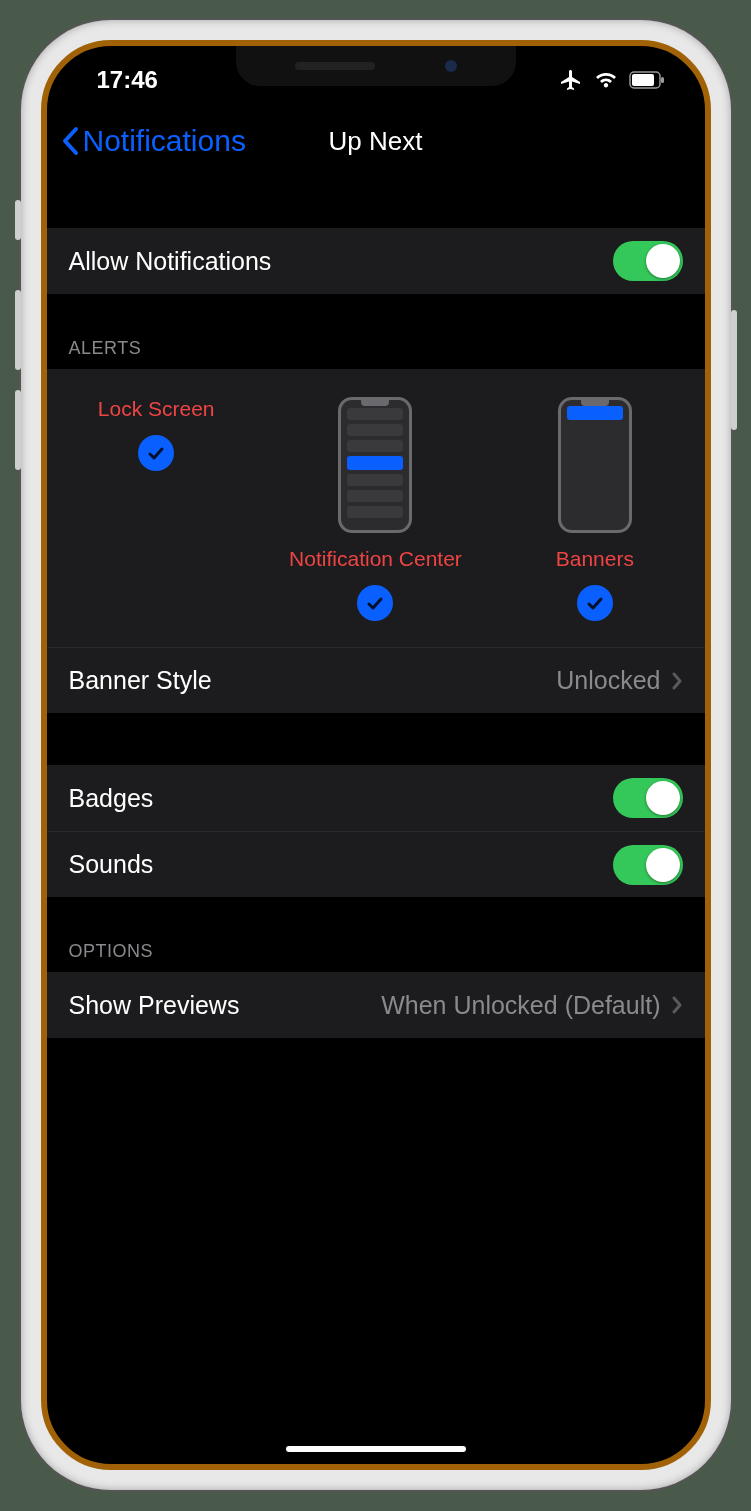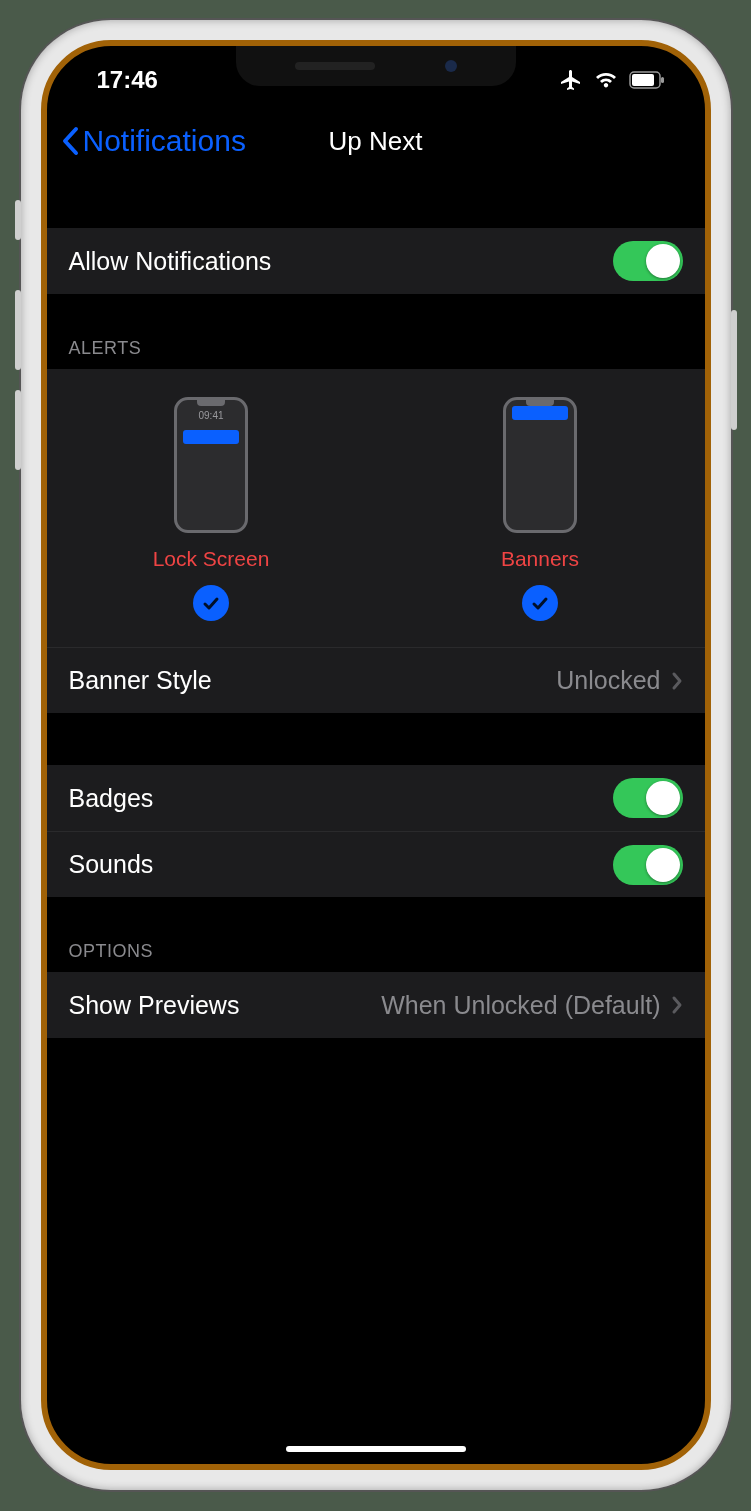--- a/index.html
+++ b/index.html
@@ -317,33 +317,48 @@
     </div>
 
     <div class="section-gap-small"></div>
 
     <div class="section-header">ALERTS</div>
 
     <div class="alerts-panel">
       <div class="alerts-row">
 
         <div class="alert-option">
-          <div class="phone-icon">
-            <div class="phone-notch"></div>
-            <div class="phone-time">09:41</div>
-            <div class="phone-banner lock"></div>
-          </div>
           <div class="alert-label">Lock Screen</div>
           <div class="check">
             <svg width="20" height="20" viewBox="0 0 20 20" fill="none" stroke="#00102a" stroke-width="3" stroke-linecap="round" stroke-linejoin="round">
                 <polyline points="4,11 8,15 16,6"></polyline>
               </svg>
           </div>
         </div>
 
+        <div class="alert-option">
+          <div class="phone-icon">
+            <div class="phone-notch"></div>
+            <div class="nc-list">
+              <div class="nc-item"></div>
+              <div class="nc-item"></div>
+              <div class="nc-item"></div>
+              <div class="nc-item active"></div>
+              <div class="nc-item"></div>
+              <div class="nc-item"></div>
+              <div class="nc-item"></div>
+            </div>
+          </div>
+          <div class="alert-label">Notification Center</div>
+          <div class="check">
+            <svg width="20" height="20" viewBox="0 0 20 20" fill="none" stroke="#00102a" stroke-width="3" stroke-linecap="round" stroke-linejoin="round">
+                <polyline points="4,11 8,15 16,6"></polyline>
+              </svg>
+          </div>
+        </div>
 
         <div class="alert-option">
           <div class="phone-icon">
             <div class="phone-notch"></div>
             <div class="phone-banner top"></div>
           </div>
           <div class="alert-label">Banners</div>
           <div class="check">
             <svg width="20" height="20" viewBox="0 0 20 20" fill="none" stroke="#00102a" stroke-width="3" stroke-linecap="round" stroke-linejoin="round">
                 <polyline points="4,11 8,15 16,6"></polyline>

